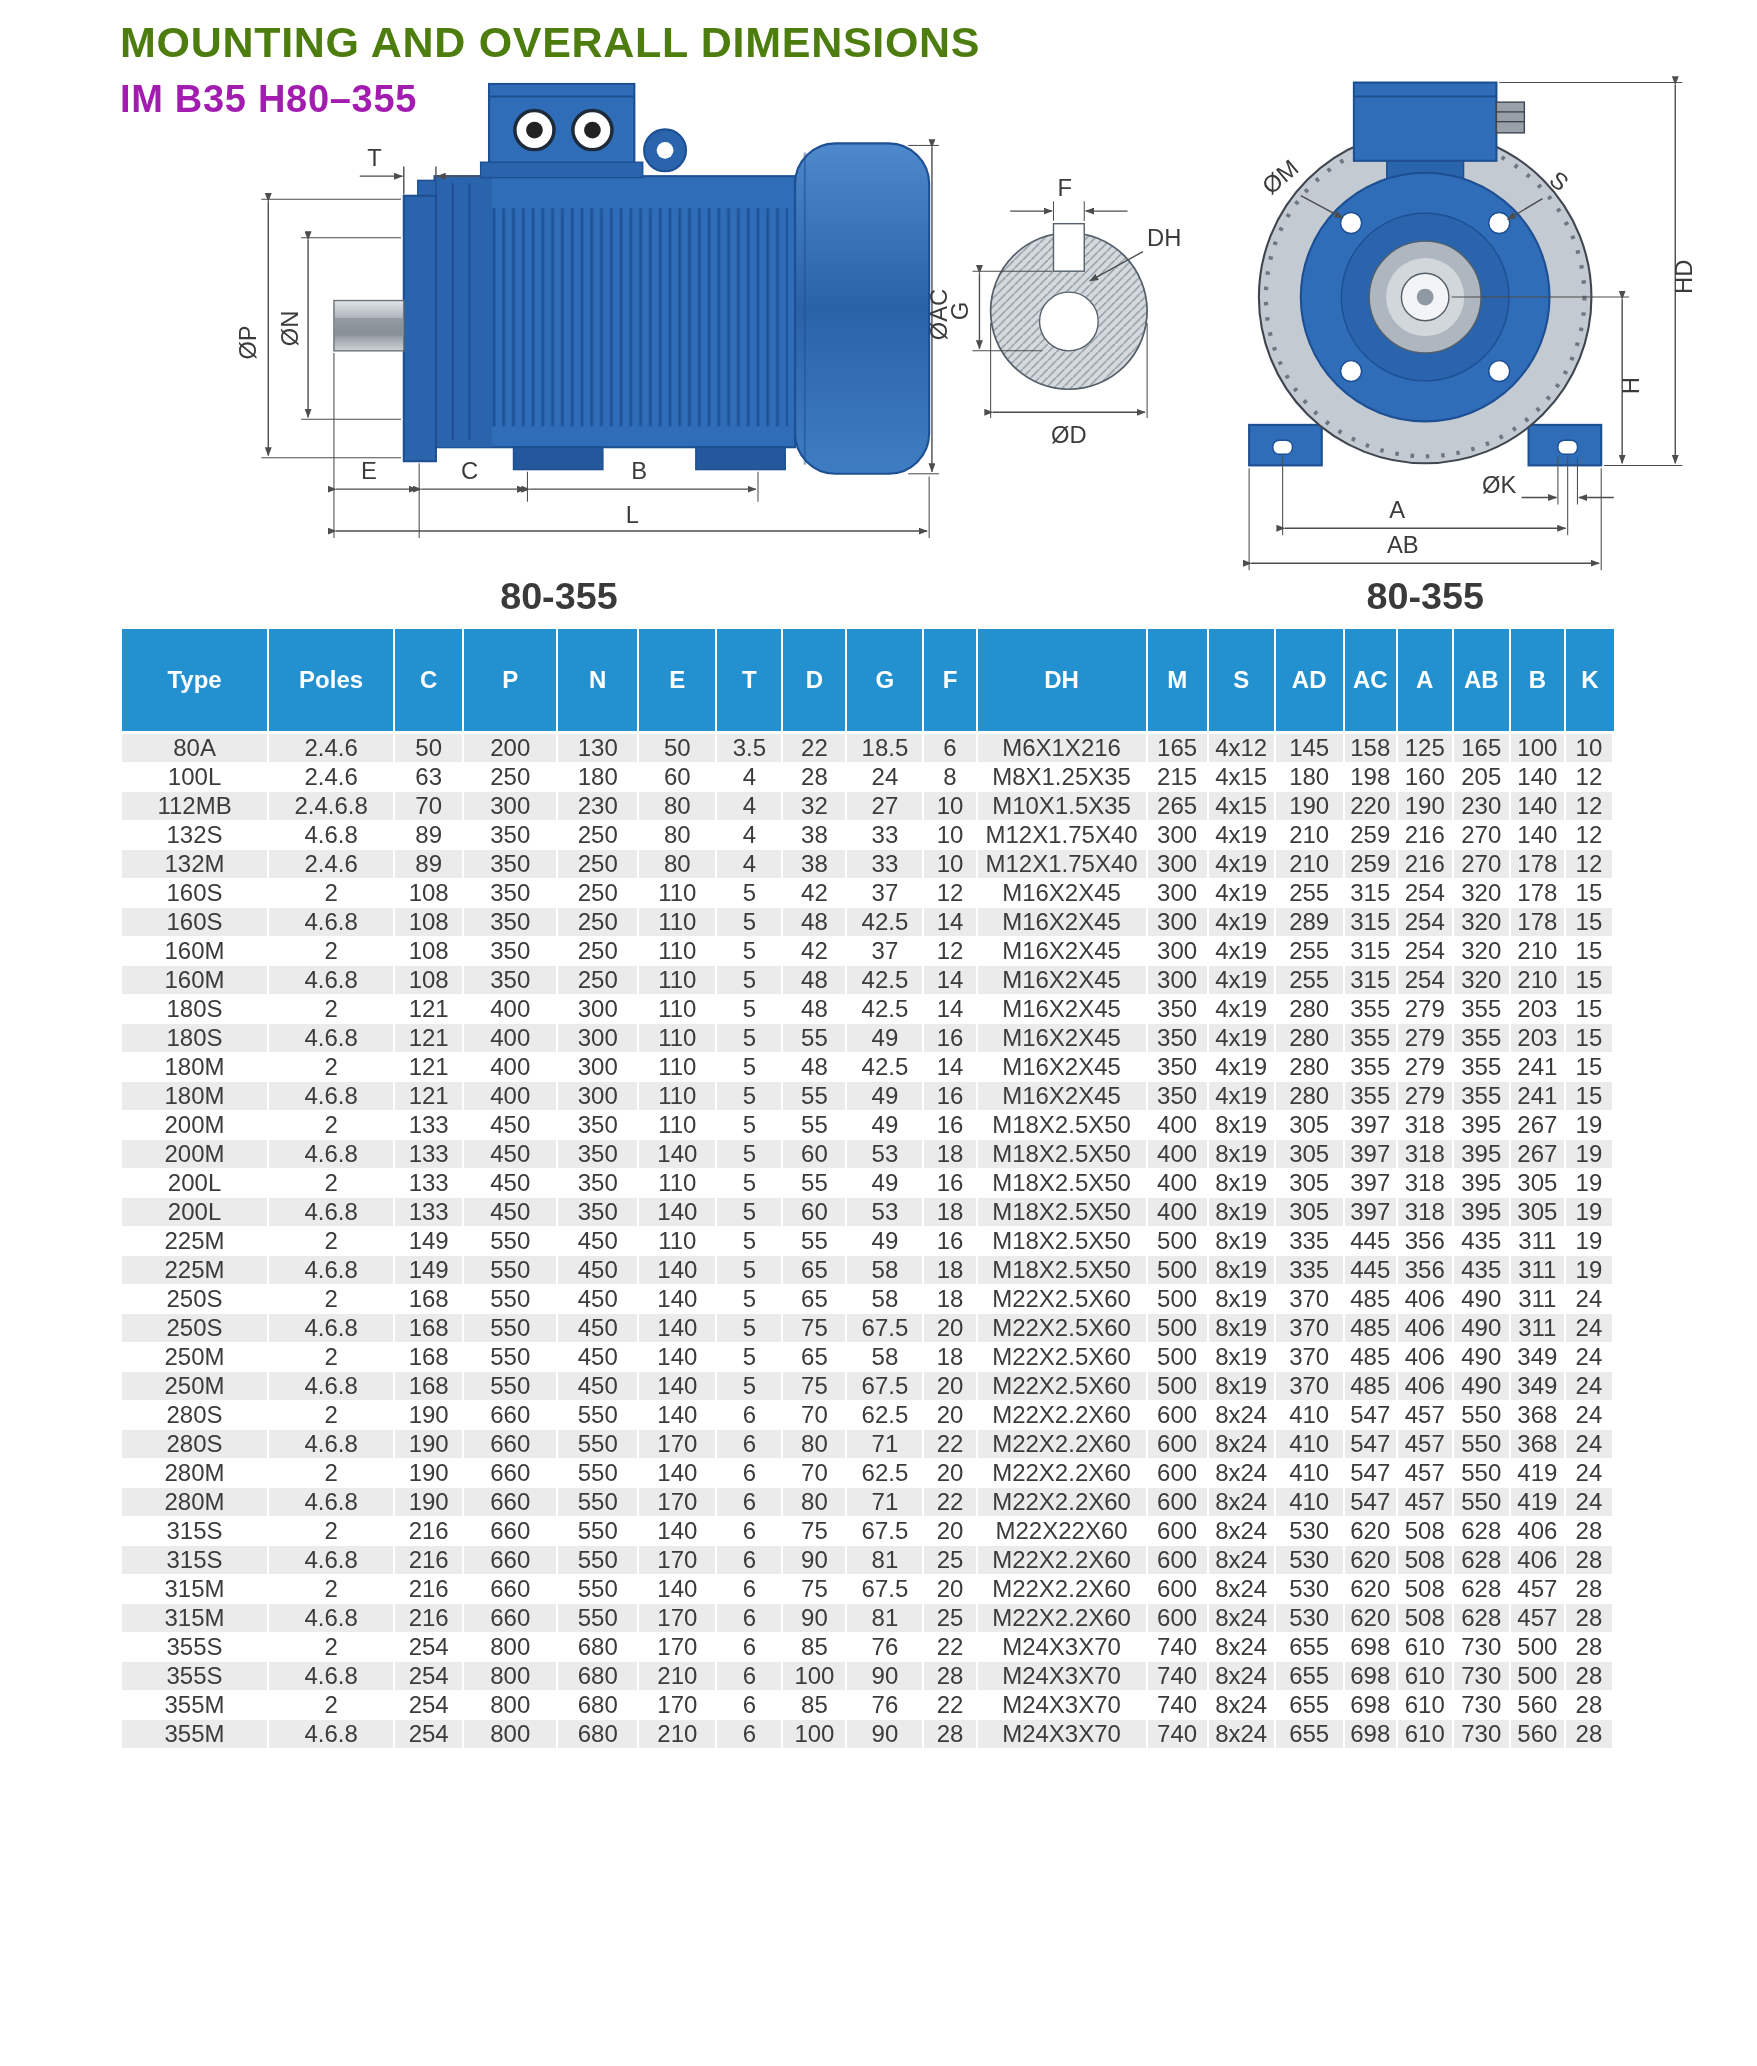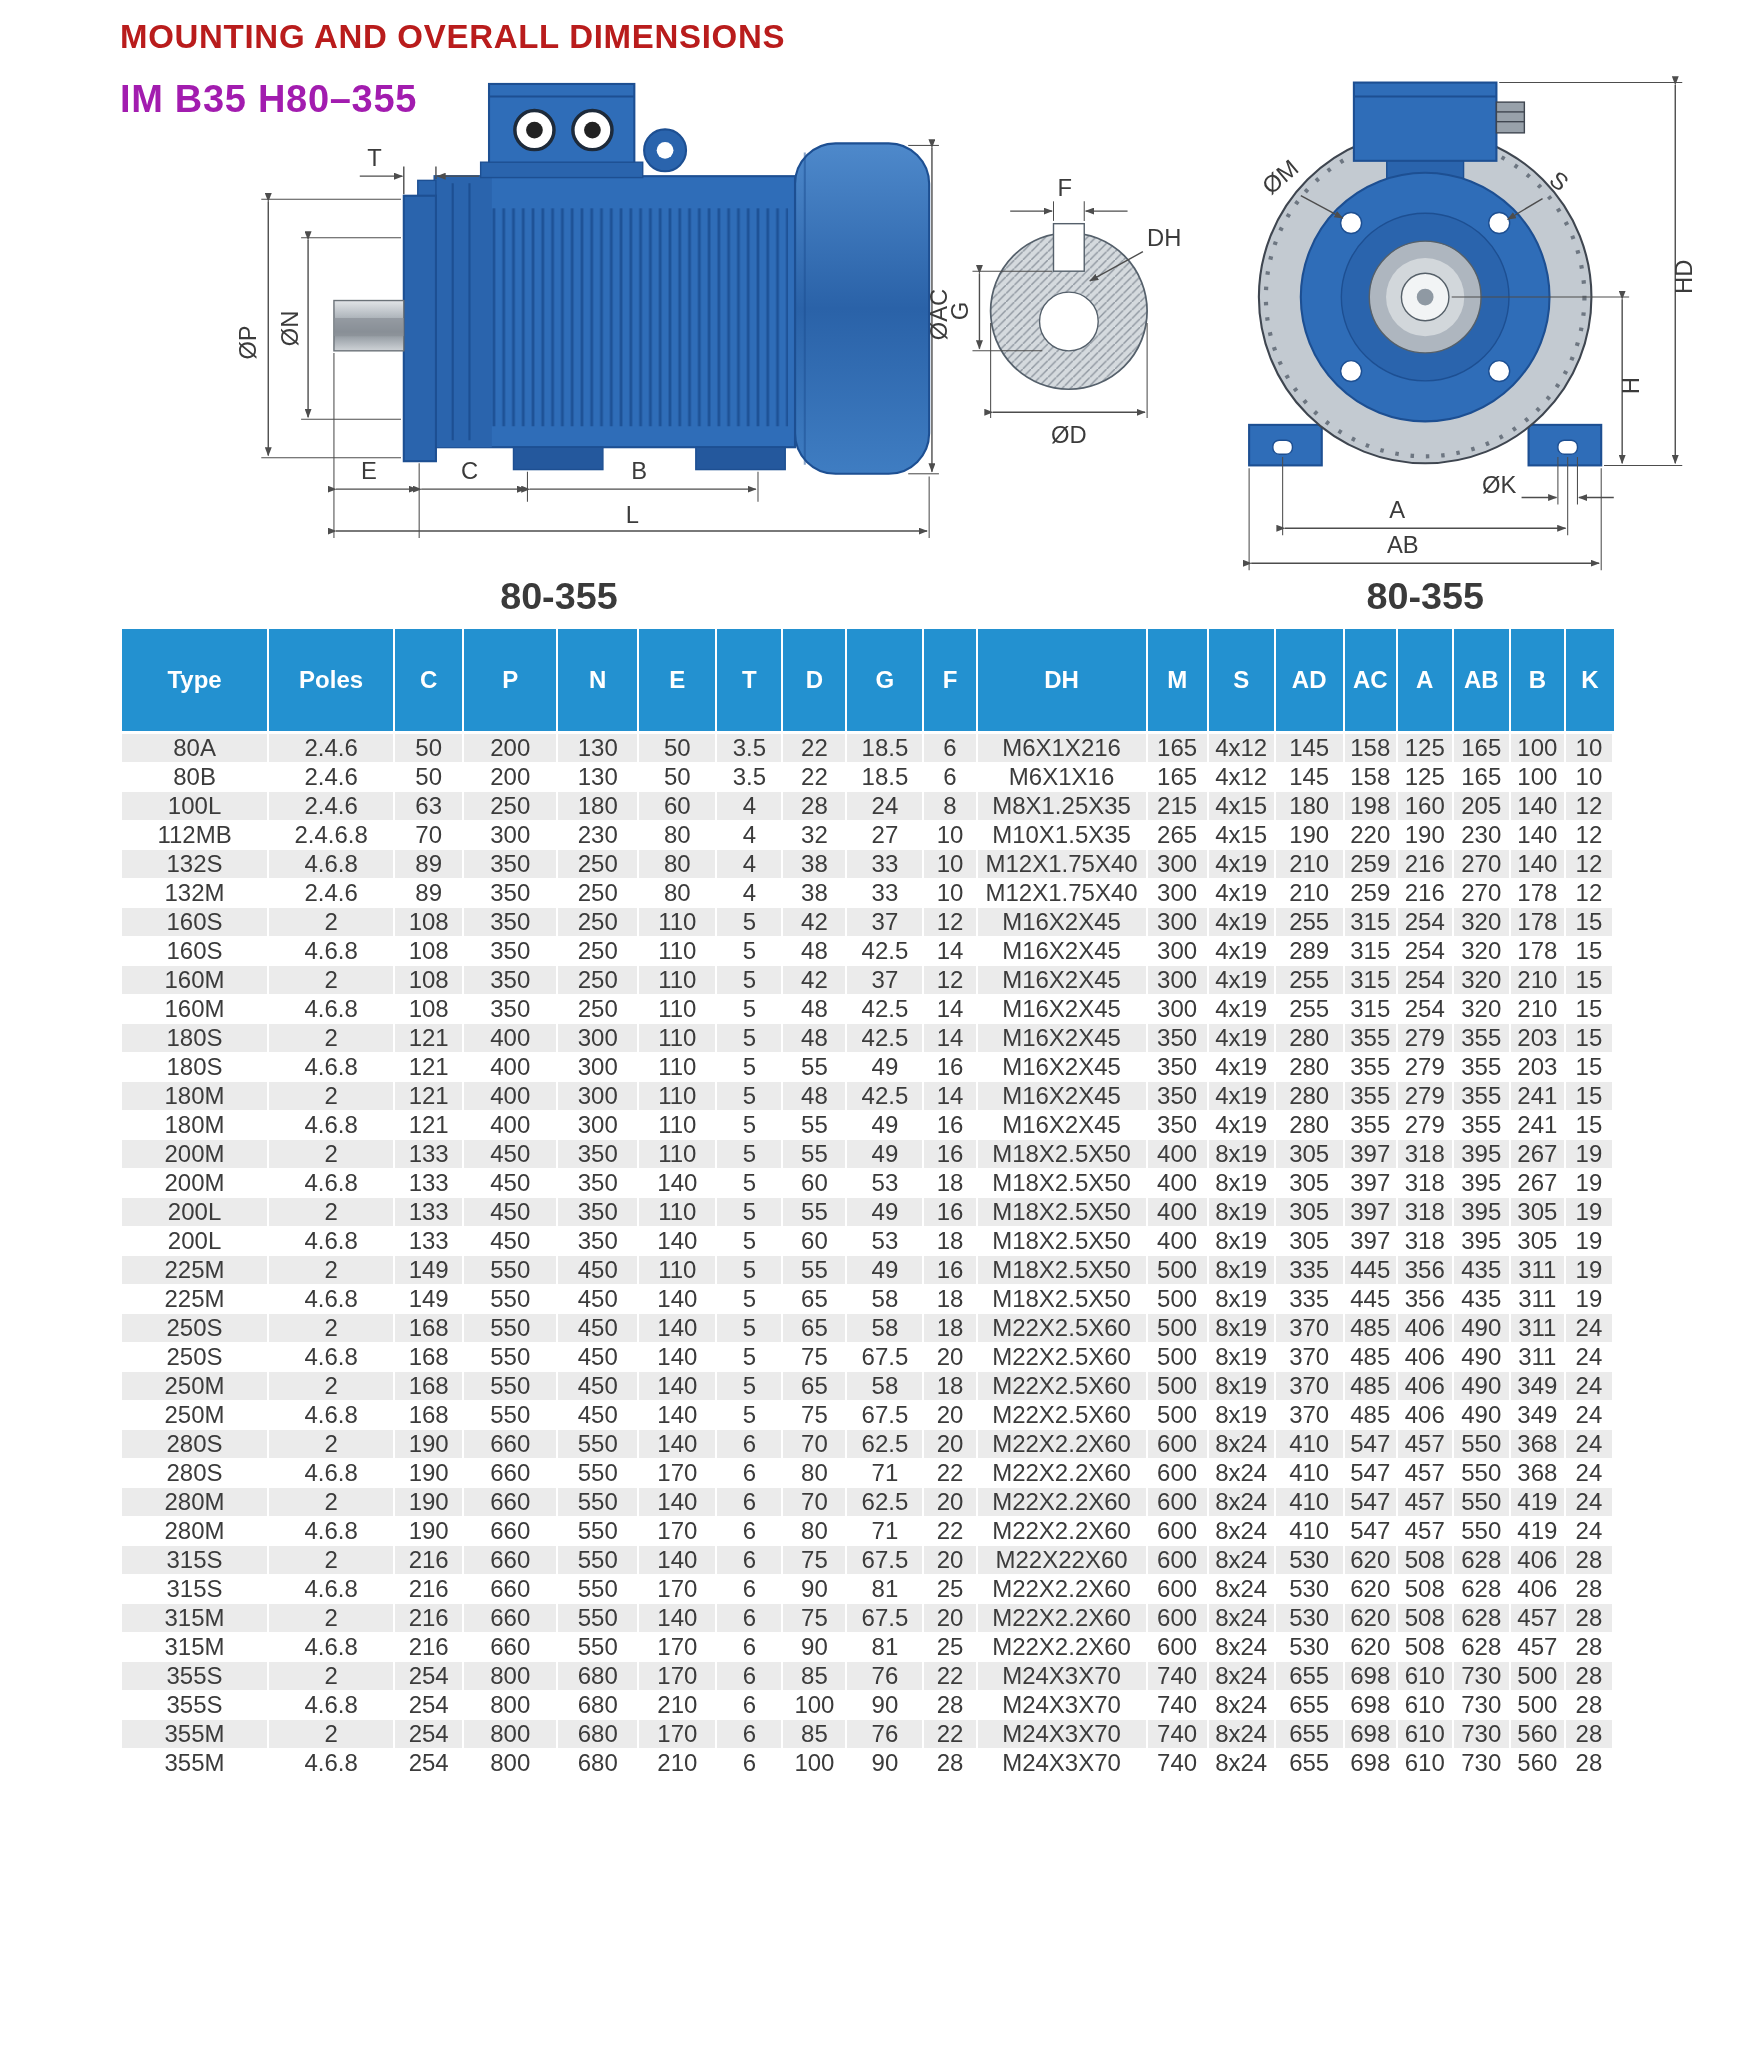--- a/index.html
+++ b/index.html
@@ -1,19 +1,19 @@
 <!DOCTYPE html>
 <html style="font-size:11.2px"><head>
 <meta charset="utf-8">
 <style>
   html,body{margin:0;padding:0;background:#ffffff;}
   .page{position:relative;width:1757px;height:2066px;background:#ffffff;overflow:hidden;
         font-family:"Liberation Sans", sans-serif;}
-  .title{position:absolute;left:120px;top:18px;font-size:33px;font-weight:bold;
-         color:#b91c1c;letter-spacing:0.7px;white-space:nowrap;}
+  .title{position:absolute;left:120px;top:18px;font-size:43px;font-weight:bold;
+         color:#4d7c0f;letter-spacing:0.7px;white-space:nowrap;}
   .subtitle{position:absolute;left:120px;top:78px;font-size:38px;font-weight:bold;
          color:#a21caf;letter-spacing:0.7px;white-space:nowrap;}
   .diagram-svg{position:absolute;left:0;top:0;width:1757px;height:629px;}
   .dim-label{font-size:34px;fill:#3b3b3b;font-family:"Liberation Sans",sans-serif;}
   .caption{font-size:54px;font-weight:bold;fill:#3a3a3a;font-family:"Liberation Sans",sans-serif;}
   .dims-table{position:absolute;left:122px;top:629px;width:1492px;border-collapse:separate;
         border-spacing:0;table-layout:fixed;font-family:"Liberation Sans",sans-serif;}
   .dims-table thead th{background:#2391d0;color:#ffffff;font-size:24px;font-weight:bold;
         height:92px;vertical-align:middle;text-align:center;border-right:2.1px solid #ffffff;
         border-bottom:3.5px solid #ffffff;padding:5px;}
@@ -315,41 +315,20 @@
           <td>165</td>
           <td>4x12</td>
           <td>145</td>
           <td>158</td>
           <td>125</td>
           <td>165</td>
           <td>100</td>
           <td>10</td>
         </tr>
         <tr>
-          <td>80B</td>
-          <td>2.4.6</td>
-          <td>50</td>
-          <td>200</td>
-          <td>130</td>
-          <td>50</td>
-          <td>3.5</td>
-          <td>22</td>
-          <td>18.5</td>
-          <td>6</td>
-          <td>M6X1X16</td>
-          <td>165</td>
-          <td>4x12</td>
-          <td>145</td>
-          <td>158</td>
-          <td>125</td>
-          <td>165</td>
-          <td>100</td>
-          <td>10</td>
-        </tr>
-        <tr>
           <td>100L</td>
           <td>2.4.6</td>
           <td>63</td>
           <td>250</td>
           <td>180</td>
           <td>60</td>
           <td>4</td>
           <td>28</td>
           <td>24</td>
           <td>8</td>

